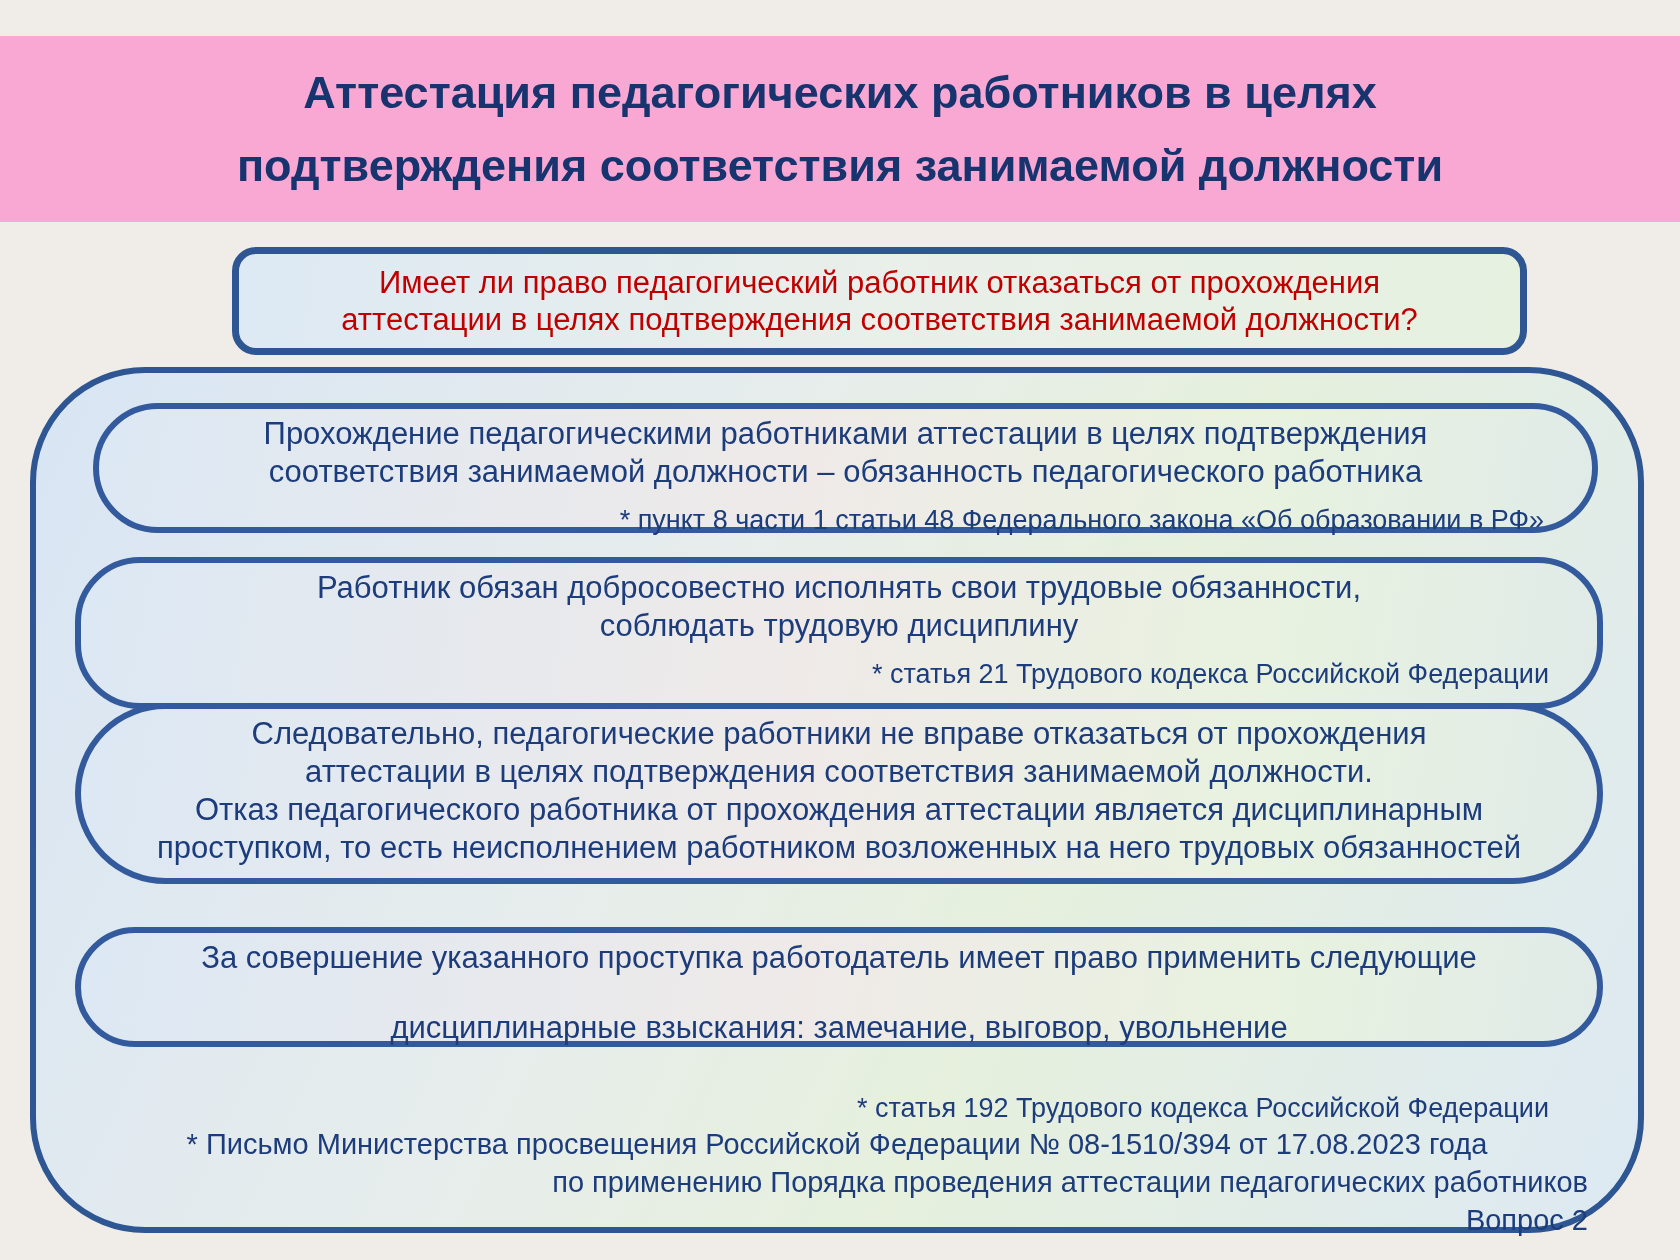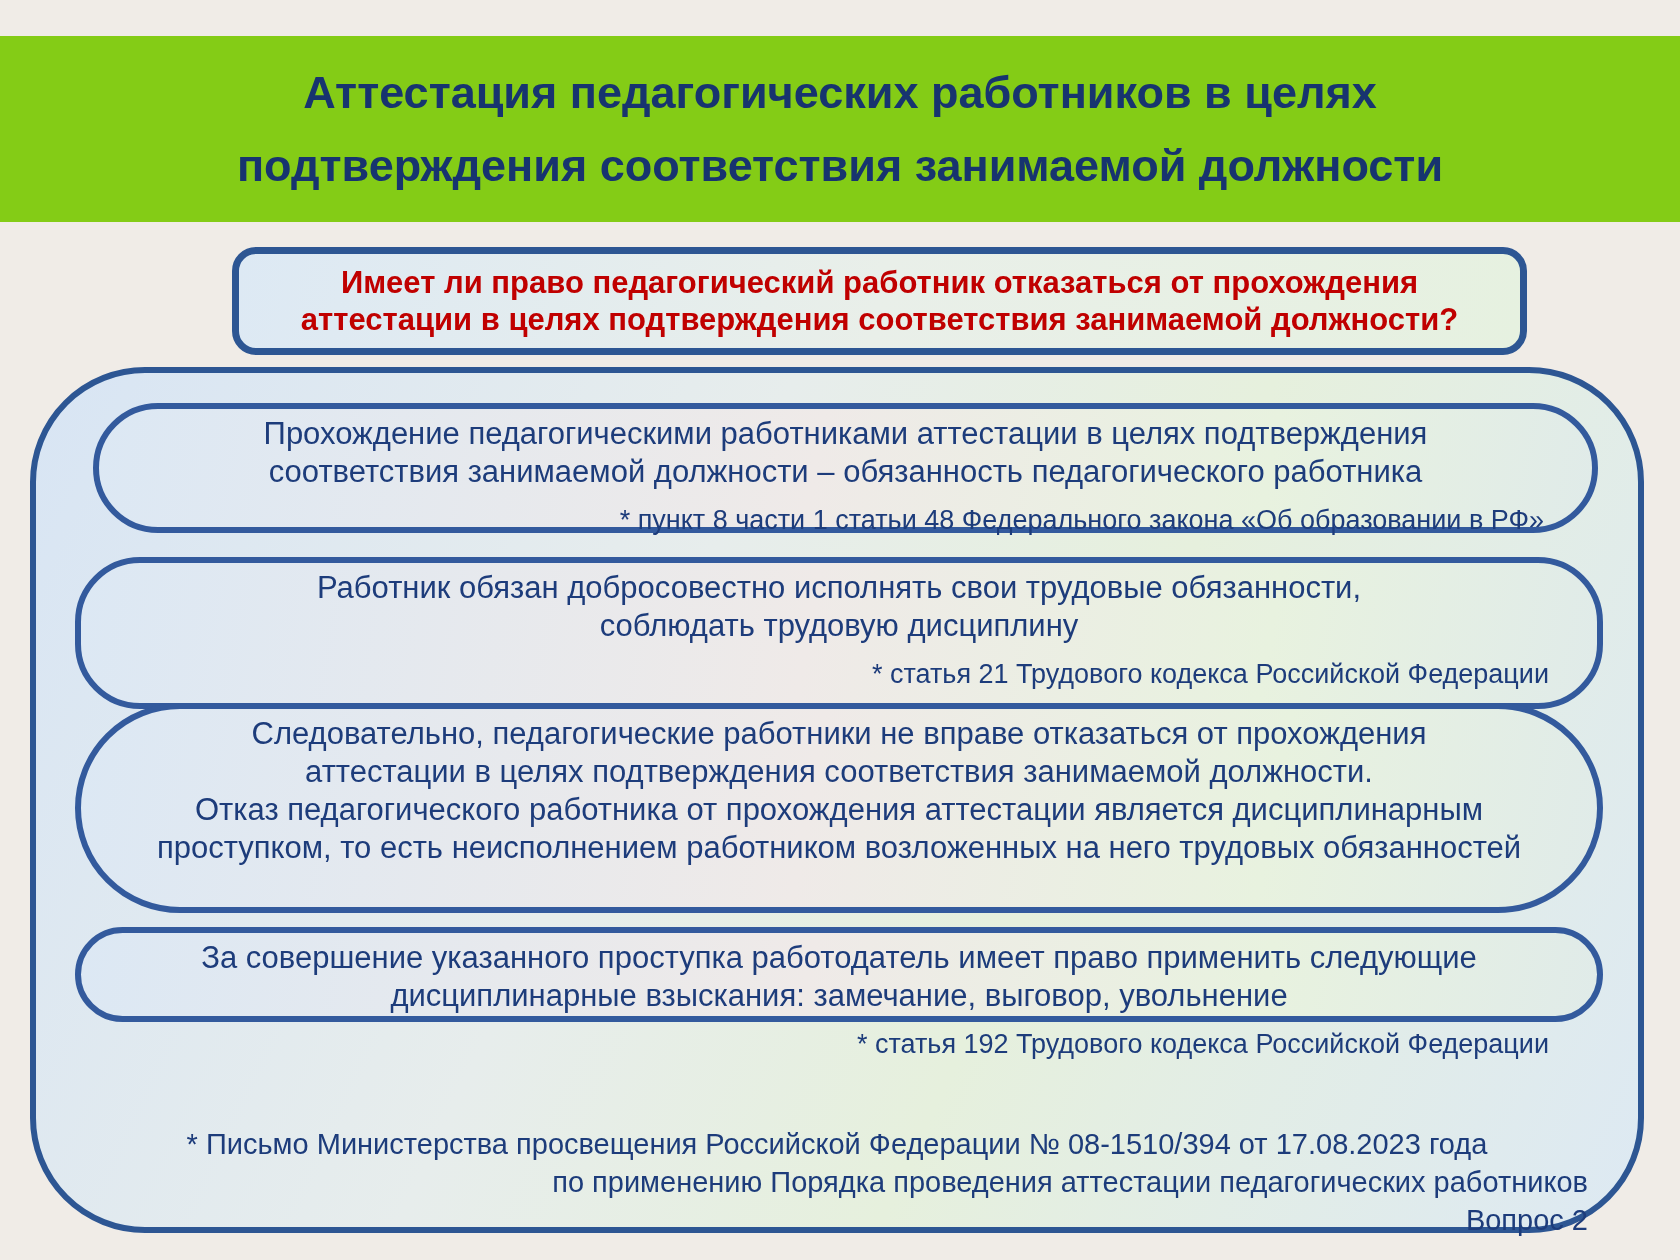--- a/index.html
+++ b/index.html
@@ -4,53 +4,53 @@
 <style>
   html,body{margin:0;padding:0;}
   body{
     width:1680px;height:1260px;position:relative;overflow:hidden;
     background:#f0ece7;
     font-family:"Liberation Sans", sans-serif;
     color:#1d3c7b;
   }
   .title-band{
     position:absolute;left:0;top:36px;width:1680px;height:186px;
-    background:#84cc16;
+    background:#f9a8d4;
     display:flex;flex-direction:column;justify-content:center;align-items:center;
   }
   .title-line{
     font-size:45px;font-weight:bold;color:#17346f;line-height:73px;
     text-align:center;white-space:nowrap;
   }
   .question-box{
     position:absolute;left:232px;top:247px;width:1295px;height:108px;
     box-sizing:border-box;border:7px solid #2d5693;border-radius:24px;
     background:linear-gradient(100deg,#dde9f4 0%,#e9efe9 50%,#e6f1e0 100%);
     display:flex;flex-direction:column;justify-content:center;align-items:center;
   }
   .q-line{
-    font-size:31px;font-weight:bold;color:#c00000;line-height:37px;
+    font-size:31px;font-weight:normal;color:#c00000;line-height:37px;
     text-align:center;white-space:nowrap;
   }
   .panel{
     position:absolute;left:30px;top:367px;width:1614px;height:866px;
     box-sizing:border-box;border:6px solid #2d5693;border-radius:115px;
     background:linear-gradient(115deg,#d8e5f4 0%,#e7edec 38%,#e6f0dd 62%,#dde9f3 100%);
   }
   .sbox{
     position:absolute;box-sizing:border-box;
     border:6px solid #335a9d;
     background:linear-gradient(100deg,#dce8f4 0%,#efeae8 48%,#e8f2df 78%,#e0ebe9 100%);
     display:flex;flex-direction:column;
     padding:6px 40px 8px 40px;
   }
   .sbox1{left:57px;top:30px;width:1505px;height:130px;border-radius:65px;}
   .sbox2{left:39px;top:184px;width:1528px;height:152px;border-radius:65px;}
-  .sbox3{left:39px;top:330px;width:1528px;height:210px;border-radius:105px;}
-  .sbox4{left:39px;top:554px;width:1528px;height:95px;border-radius:65px;}
+  .sbox3{left:39px;top:330px;width:1528px;height:181px;border-radius:105px;}
+  .sbox4{left:39px;top:554px;width:1528px;height:120px;border-radius:65px;gap:32px;}
   .line{
     font-size:31px;line-height:38px;color:#1d3c7b;text-align:center;white-space:nowrap;
   }
   .line .b{font-weight:normal;}
   .footnote{
     font-size:27px;line-height:34px;color:#1d3c7b;text-align:right;
     margin-top:12px;padding-right:8px;white-space:nowrap;
   }
   .footer{
     position:absolute;left:0;top:752px;width:1602px;box-sizing:border-box;

